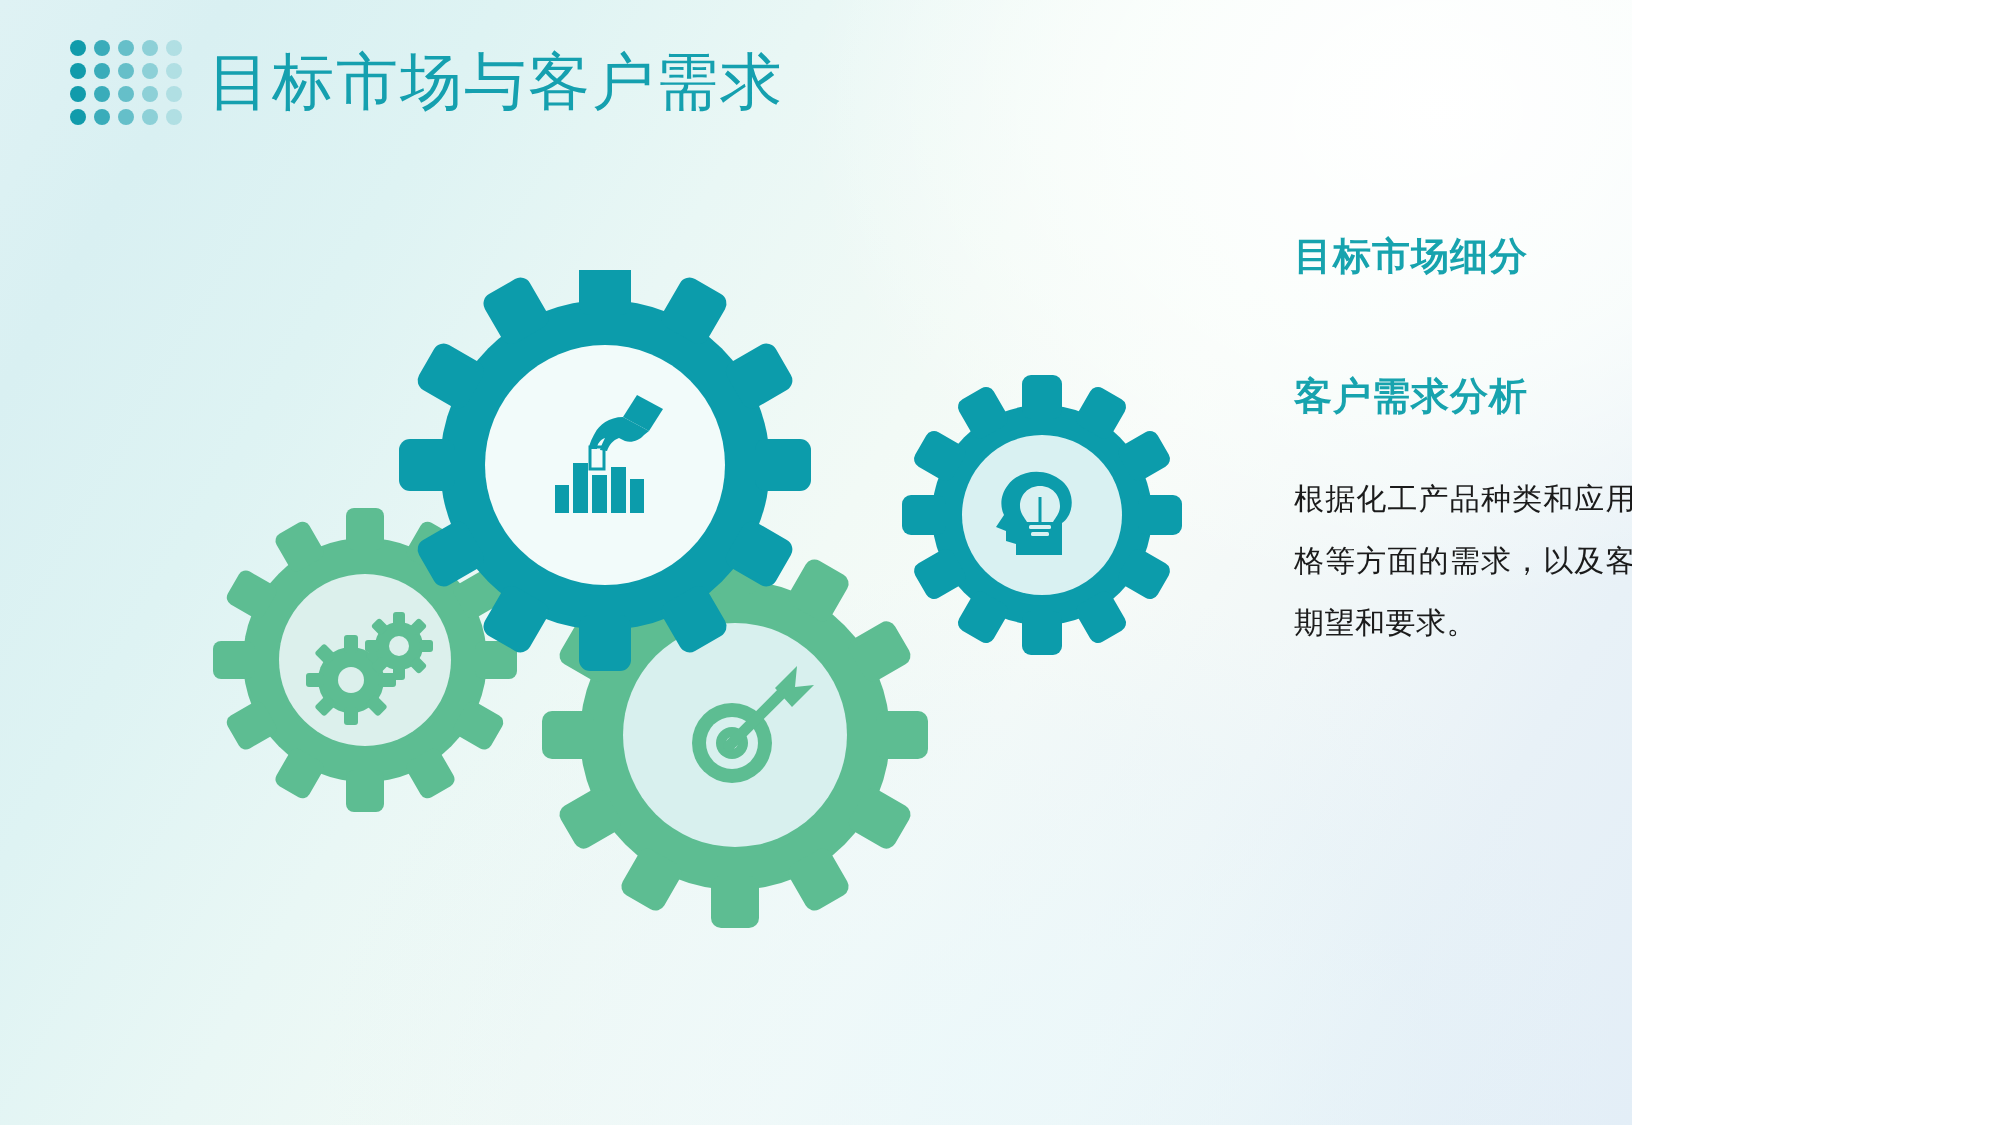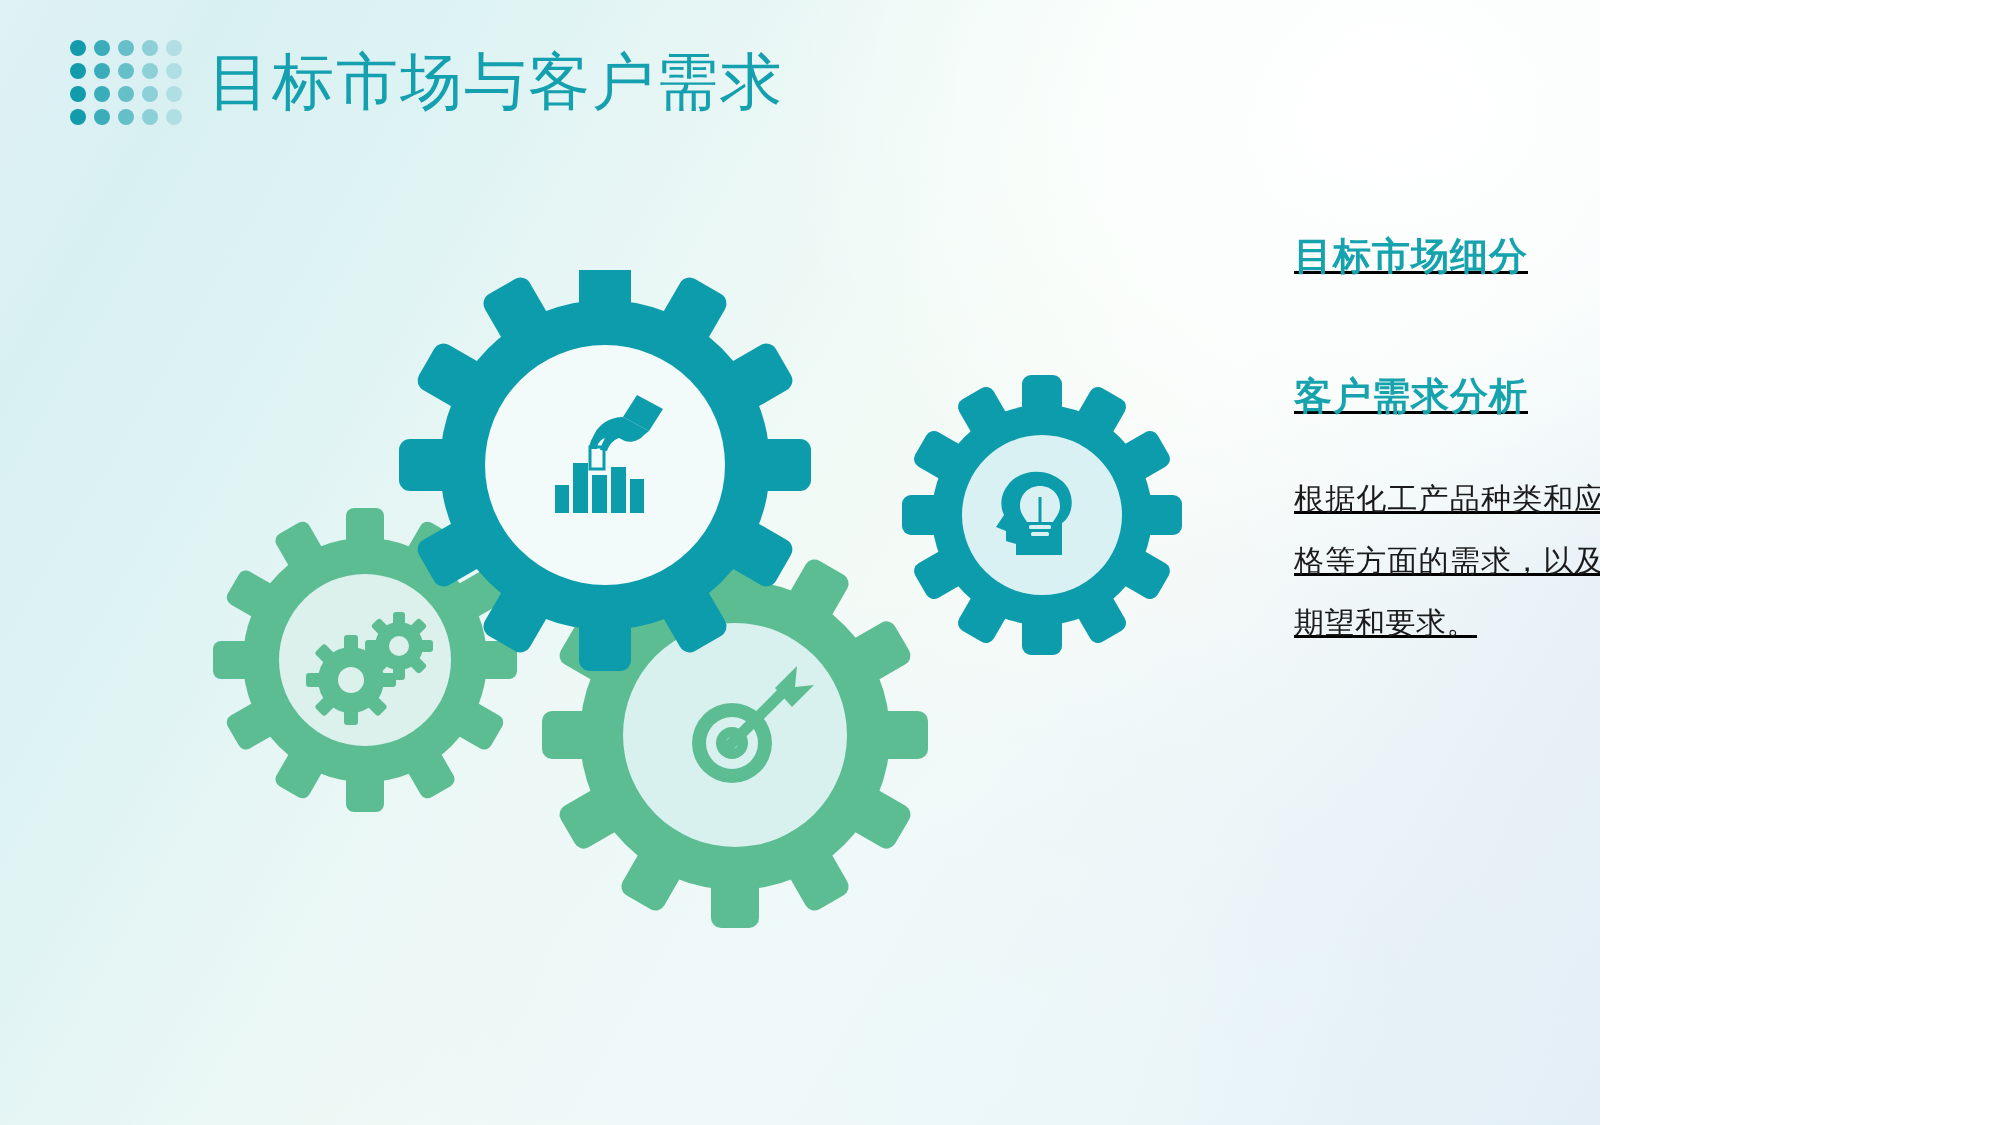--- a/index.html
+++ b/index.html
@@ -20,20 +20,21 @@
       linear-gradient(120deg,
         #dff2f4 0%,
         #d9f0f2 10%,
         #def3f3 22%,
         #e9f7f5 36%,
         #f2faf6 50%,
         #f7fbf8 62%,
         #f1f7f8 74%,
         #e8f1f7 86%,
         #e3eef7 100%);
+    padding-left: 32px;
   }
 
   
   .header {
     position: absolute;
     left: 0;
     top: 0;
     width: 100%;
     height: 180px;
   }
@@ -83,21 +84,21 @@
   .artwork svg { display: block; width: 100%; height: 100%; }
 
   
   .content {
     position: absolute;
     left: 1294px;
     top: 232px;
     width: 560px;
   }
 
-  .block { margin-bottom: 92px; text-decoration: underline; }
+  .block { margin-bottom: 92px; }
   .block:last-child { margin-bottom: 0; margin-top: 28px; }
 
   .block-heading {
     font-size: 38px;
     line-height: 48px;
     font-weight: 700;
     color: #17a3ae;
     letter-spacing: 1px;
     margin: 0 0 48px 0;
     font-family: "Liberation Sans", "DejaVu Sans", sans-serif;

